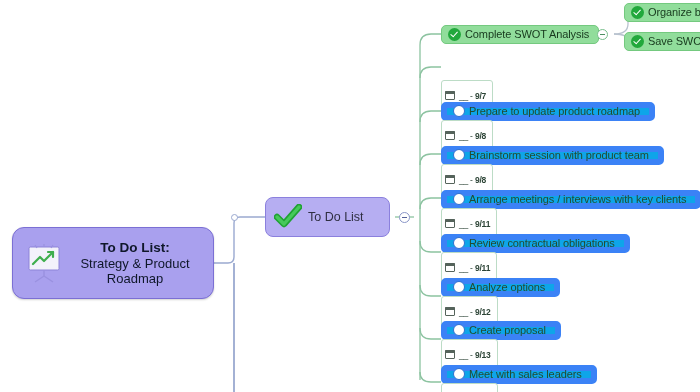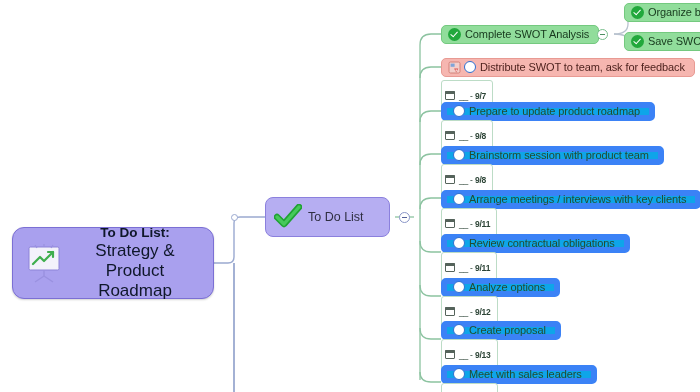--- a/index.html
+++ b/index.html
@@ -62,21 +62,21 @@
     padding-right: 4px;
   }
   .root-text .ln1 {
     display: block;
     font-weight: bold;
     font-size: 13.5px;
   }
   .root-text .ln2, .root-text .ln3 {
     display: block;
     font-weight: normal;
-    font-size: 17px;
+    font-size: 13px;
   }
 
   
   .branch-node {
     position: absolute;
     left: 265px;
     top: 197px;
     width: 125px;
     height: 40px;
     box-sizing: border-box;
@@ -317,32 +317,20 @@
 
   <div class="task done" style="left:624px; top:2.5px;">
     <span class="ck"></span>
     <span class="tlabel">Organize brain</span>
   </div>
   <div class="task done" style="left:624px; top:31.5px;">
     <span class="ck"></span>
     <span class="tlabel">Save SWOT to</span>
   </div>
 
-  <div class="task alert" style="left:441px; top:57.5px;">
-    <span class="pri">
-      <svg viewBox="0 0 13 13" width="13" height="13">
-        <rect x="1" y="1" width="11" height="11" rx="1.5" fill="#f3cfcb" stroke="#cf7a72" stroke-width="0.9"></rect>
-        <rect x="2.6" y="2.6" width="4" height="3.2" fill="#7fa4d8"></rect>
-        <path d="M8.2 11.6 L6.1 7.4 L10.3 7.4 Z" fill="#d9534f"></path>
-        <rect x="7.7" y="8.4" width="1" height="1.8" fill="#ffffff"></rect>
-      </svg>
-    </span>
-    <span class="oc"></span>
-    <span class="tlabel">Distribute SWOT to team, ask for feedback</span>
-  </div>
   <div class="datechip" style="left:441px; top:79.5px;">
     <span class="cal"></span>
     <span class="dund">__</span>
     <span style="padding:0 2px;">-</span>
     <span class="dtxt">9/7</span>
   </div>
 
   <div class="task open" style="left:441px; top:101.5px;">
     <span class="oc"></span>
     <span class="tlabel">Prepare to update product roadmap</span>

